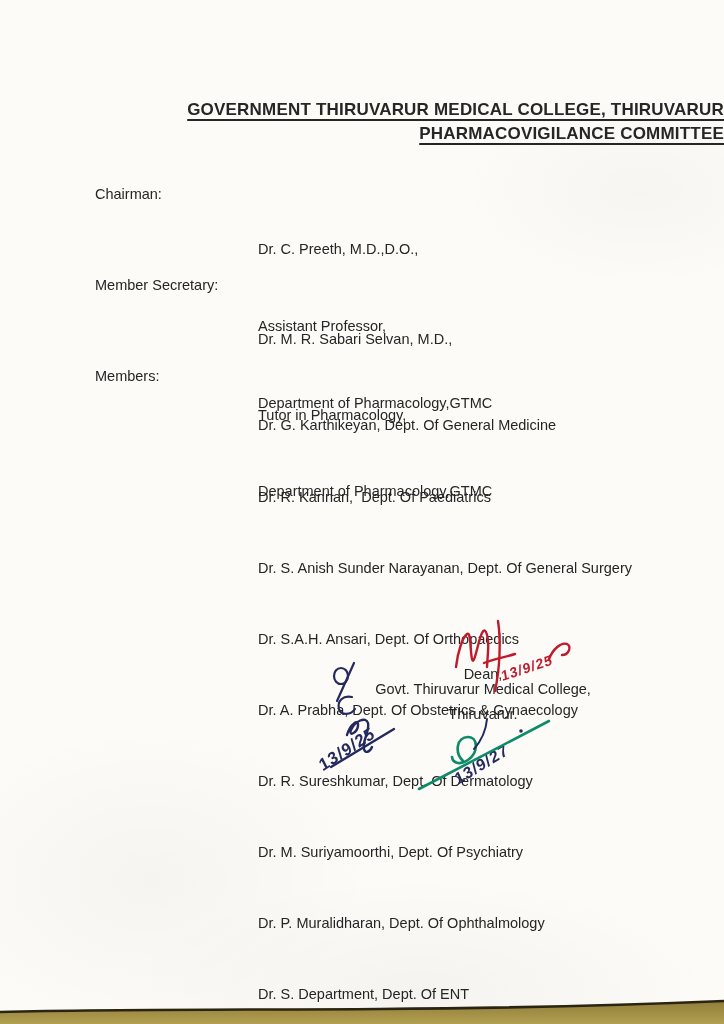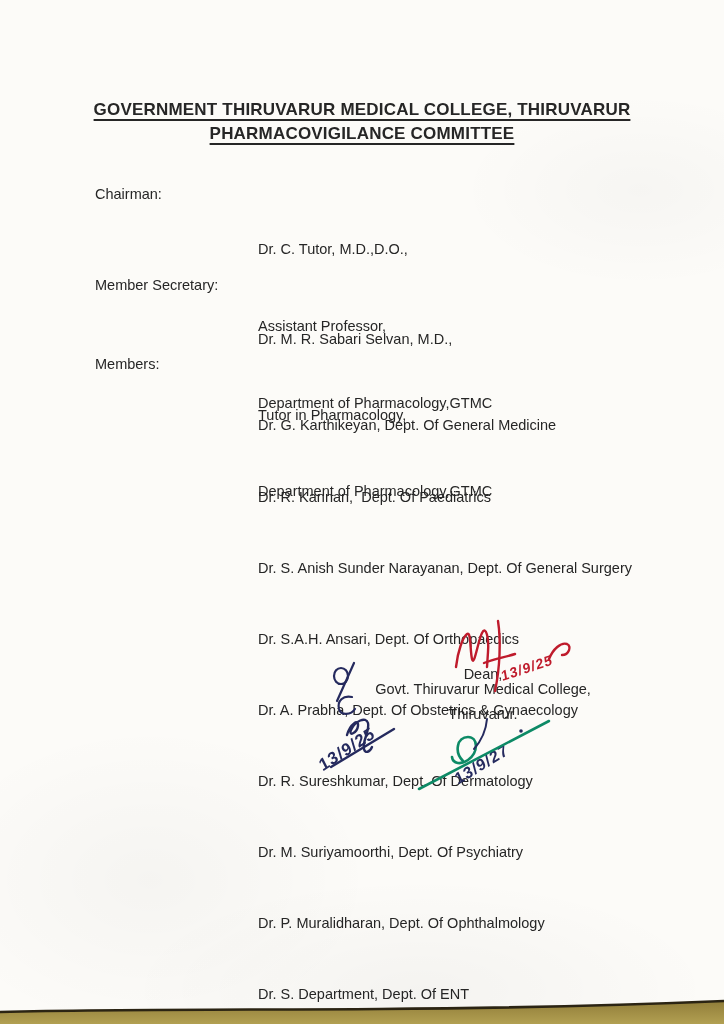--- a/index.html
+++ b/index.html
@@ -14,21 +14,21 @@
       radial-gradient(260px 140px at 640px 190px, rgba(0,0,0,0.022), transparent 70%),
       radial-gradient(320px 220px at 150px 880px, rgba(0,0,0,0.028), transparent 70%),
       radial-gradient(420px 160px at 420px 990px, rgba(0,0,0,0.03), transparent 70%),
       #fcfbf8;
   }
   .doc-title {
     position: absolute;
     left: 0; top: 100px;
     width: 100%;
     margin: 0;
-    text-align: center;
+    text-align: right;
     font-size: 17px;
     font-weight: bold;
     letter-spacing: 0.2px;
   }
   .doc-title.sub { top: 124px; }
   .doc-title .u {
     text-decoration: underline;
     text-decoration-thickness: 2px;
     text-underline-offset: 4px;
   }
@@ -43,21 +43,21 @@
     position: absolute;
     left: 258px;
     font-size: 14.5px;
     white-space: pre;
   }
   .lines > div { white-space: pre; }
   .chairman-label   { top: 186px; }
   .chairman-lines   { top: 186px; line-height: 25.6px; }
   .ms-label         { top: 277px; }
   .ms-lines         { top: 277px; line-height: 25.2px; }
-  .members-label    { top: 356px; }
+  .members-label    { top: 368px; }
   .members-lines    { top: 367px; line-height: 23.7px; }
   .closing {
     position: absolute;
     left: 345px; top: 667px;
     width: 276px;
     text-align: center;
     font-size: 14.5px;
     line-height: 15px;
   }
   .closing .l2 { }
@@ -79,21 +79,21 @@
 </head>
 <body>
 
 <div class="page">
 
   <h1 class="doc-title"><span class="u">GOVERNMENT THIRUVARUR MEDICAL COLLEGE, THIRUVARUR</span></h1>
   <h2 class="doc-title sub"><span class="u">PHARMACOVIGILANCE COMMITTEE</span></h2>
 
   <div class="label chairman-label">Chairman:</div>
   <div class="lines chairman-lines">
-    <div>Dr. C. Tutor, M.D.,D.O.,</div>
+    <div>Dr. C. Preeth, M.D.,D.O.,</div>
     <div>Assistant Professor,</div>
     <div>Department of Pharmacology,GTMC</div>
   </div>
 
   <div class="label ms-label">Member Secretary:</div>
   <div class="lines ms-lines">
     <div>Dr. M. R. Sabari Selvan, M.D.,</div>
     <div>Tutor in Pharmacology,</div>
     <div>Department of Pharmacology,GTMC</div>
   </div>

